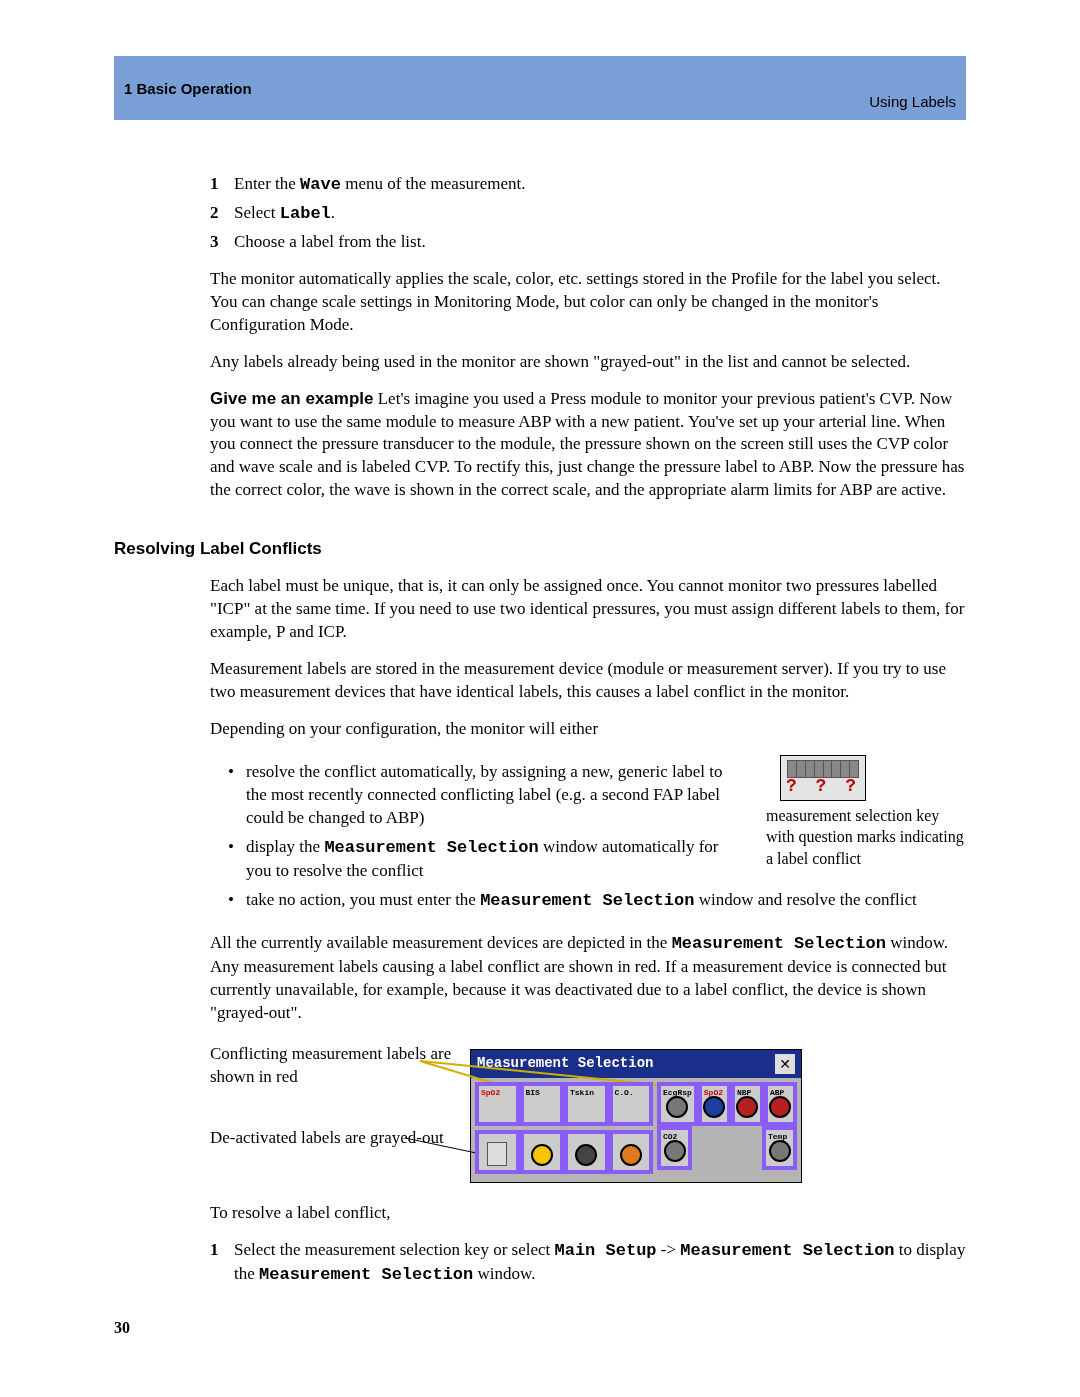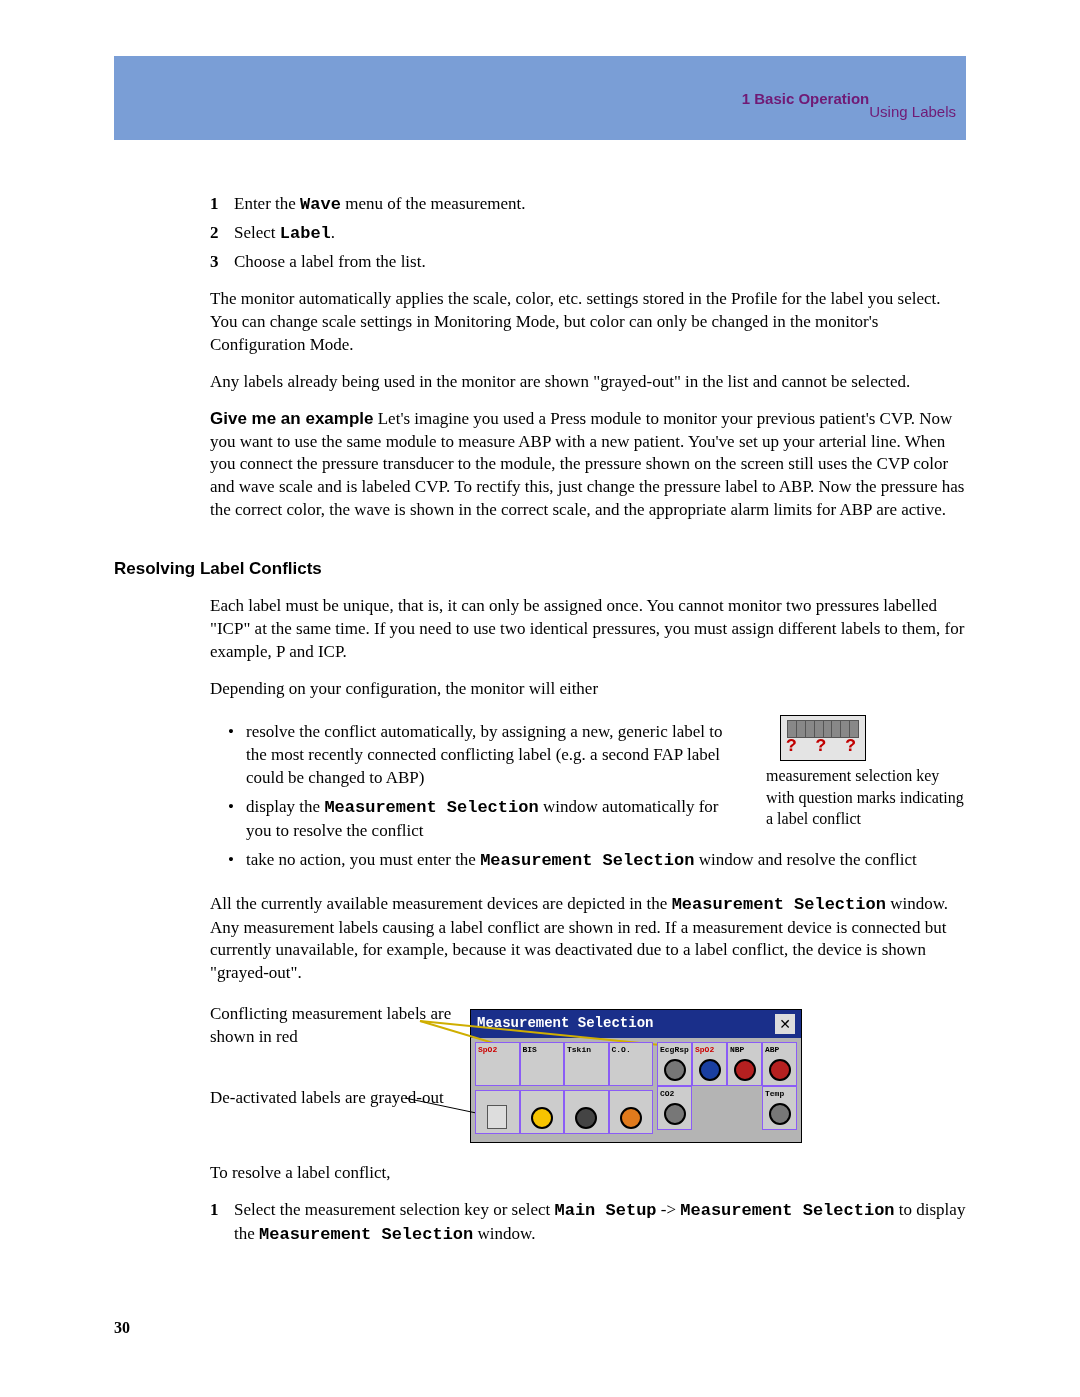--- a/index.html
+++ b/index.html
@@ -12,26 +12,26 @@
   .page {
     width: 1080px;
     height: 1397px;
     position: relative;
     box-sizing: border-box;
     padding: 56px 114px 0 114px;
   }
   .header-bar {
     background: #7a9ed6;
     display: flex;
-    justify-content: flex-end;
+    justify-content: space-between;
     align-items: center;
-    padding: 20px 10px;
+    padding: 10px 10px;
     font-family: Arial, Helvetica, sans-serif;
     font-size: 15px;
-    color: #701a75;
+    color: #000000;
   }
   .header-left { font-weight: bold; }
   .header-right { font-weight: normal; margin-top: 27px; }
 
   .content {
     padding-top: 48px;
     font-size: 17px;
     line-height: 1.35;
   }
   .ol-step {
@@ -150,21 +150,21 @@
     gap: 4px;
   }
   .ms-left { flex: 1; }
   .ms-right { width: 140px; }
   .ms-row1 {
     display: flex;
     gap: 0;
     margin-bottom: 4px;
   }
   .ms-cell {
-    border: 1px solid #8b5cf6;
+    border: 4px solid #8b5cf6;
     background: #ccc;
     font-size: 8px;
     font-weight: bold;
     padding: 2px 2px 18px 2px;
     box-sizing: border-box;
     position: relative;
     height: 44px;
   }
   .ms-cell.red-label { color: #c00; }
   .ms-cell .inner-circle {
@@ -248,20 +248,21 @@
       <div class="para">Any labels already being used in the monitor are shown "grayed-out" in the list and cannot be selected.</div>
       <div class="para">
         <b class="sans">Give me an example</b><span>  Let's imagine you used a Press module to monitor your previous patient's CVP. Now you want to use the same module to measure ABP with a new patient. You've set up your arterial line. When you connect the pressure transducer to the module, the pressure shown on the screen still uses the CVP color and wave scale and is labeled CVP. To rectify this, just change the pressure label to ABP. Now the pressure has the correct color, the wave is shown in the correct scale, and the appropriate alarm limits for ABP are active.</span>
       </div>
     </div>
 
     <h2 class="section">Resolving Label Conflicts</h2>
 
     <div class="indent-block">
       <div class="para">Each label must be unique, that is, it can only be assigned once. You cannot monitor two pressures labelled "ICP" at the same time. If you need to use two identical pressures, you must assign different labels to them, for example, P and ICP.</div>
+      <div class="para">Measurement labels are stored in the measurement device (module or measurement server). If you try to use two measurement devices that have identical labels, this causes a label conflict in the monitor.</div>
       <div class="para">Depending on your configuration, the monitor will either</div>
 
       <div style="overflow:hidden;">
         <div class="float-figure">
           <div class="ms-key-icon">
             <div class="ms-key-slots">
               <span></span>
                 <span></span>
                 <span></span>
                 <span></span>

